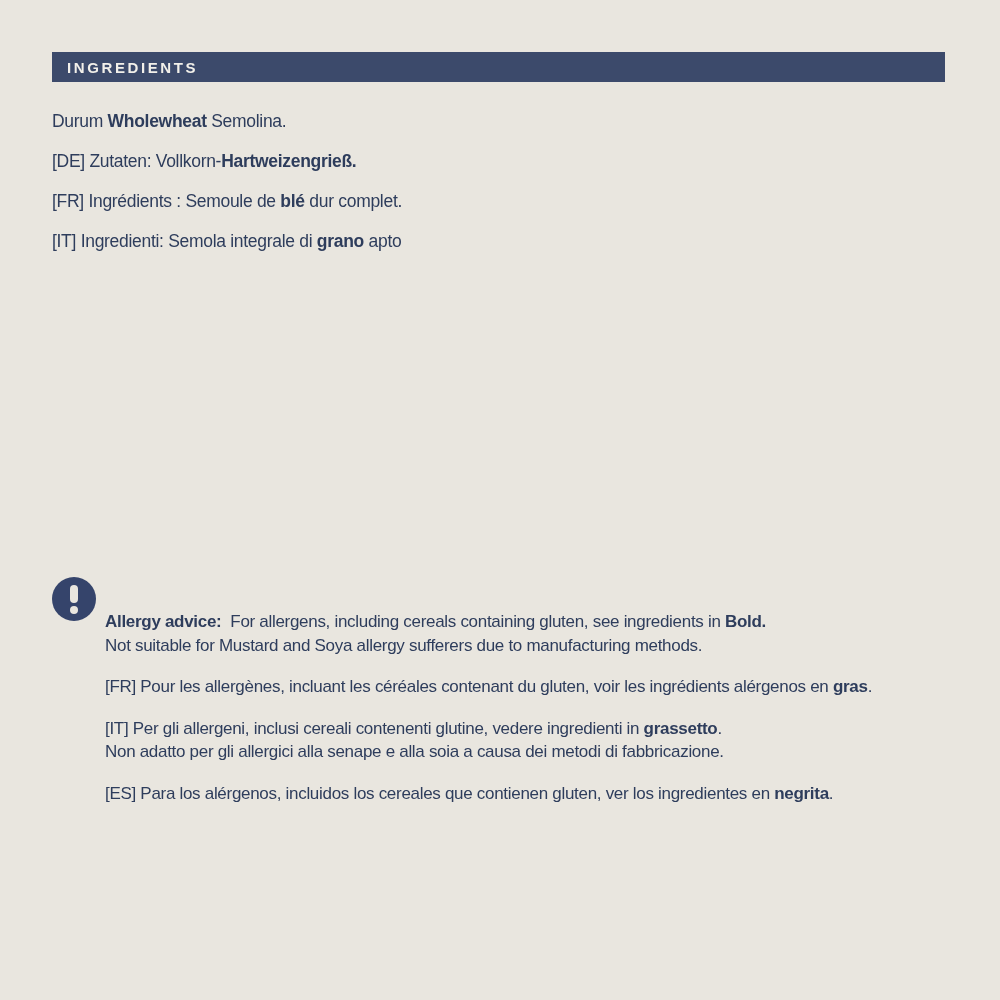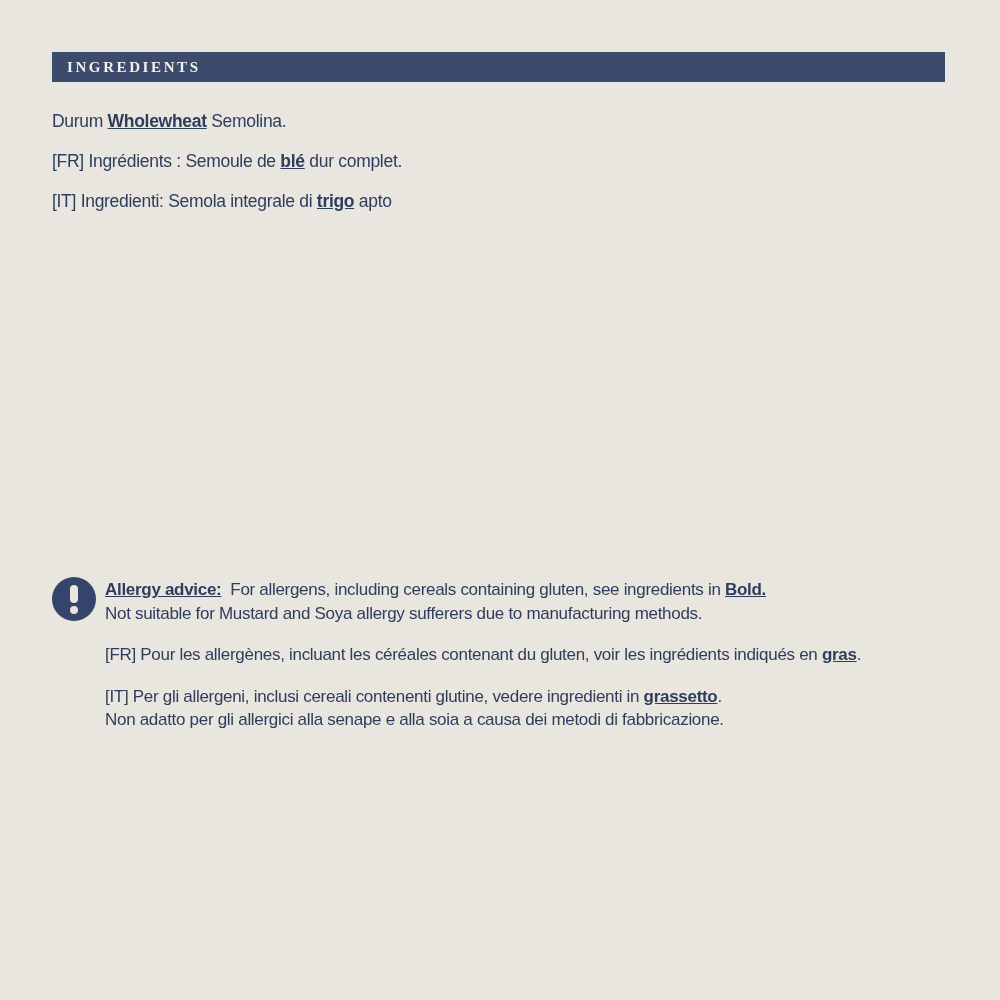--- a/index.html
+++ b/index.html
@@ -10,21 +10,21 @@
   .page {
     position: relative;
     width: 1000px; height: 1000px;
     overflow: hidden;
   }
   
   .header-bar {
     position: absolute;
     left: 52px; top: 52px;
     width: 893px; height: 30px;
-    display: flex; align-items: center; font-family: Liberation Serif, serif;
+    display: flex; align-items: center;
   }
   .header-title {
     font-size: 15px;
     font-weight: bold;
     letter-spacing: 2.6px;
     padding-left: 15px;
     margin-top: 1px;
   }
   
   .ingredients {
@@ -60,60 +60,62 @@
     margin-left: -4px;
     border-radius: 4px;
   }
   .excl-dot {
     position: absolute;
     left: 50%; bottom: 7px;
     width: 8px; height: 8px;
     margin-left: -4px;
     border-radius: 50%;
   }
-  .allergy-text { flex: 1 1 auto; padding-top: 1px; }
+  .allergy-text { flex: 1 1 auto; padding-top: 1px; margin-top: 32px; }
   .allergy-text .group { margin-bottom: 18px; }
   .allergy-text .aline {
     font-size: 17px;
     line-height: 23.5px;
     letter-spacing: -0.3px;
     white-space: pre;
   }
-  .b { font-weight: bold; text-decoration: underline; }
+  .b { font-weight: bold; }
 </style>
 </head>
 <body>
 
 <div class="page" style="background: rgb(233, 230, 223); color: rgb(46, 61, 92);">
 
   <div class="header-bar" style="background: rgb(60, 74, 107);">
     <span class="header-title" style="color: rgb(242, 240, 234);">INGREDIENTS</span>
   </div>
 
   <div class="ingredients">
       <div class="line"><span>Durum </span><span class="b">Wholewheat</span><span> Semolina.</span></div>
+      <div class="line"><span>[DE] Zutaten: Vollkorn-</span><span class="b">Hartweizengrieß.</span></div>
       <div class="line"><span>[FR] Ingrédients : Semoule de </span><span class="b">blé</span><span> dur complet.</span></div>
-      <div class="line"><span>[IT] Ingredienti: Semola integrale di </span><span class="b">trigo</span><span> apto</span></div>
+      <div class="line"><span>[IT] Ingredienti: Semola integrale di </span><span class="b">grano</span><span> apto</span></div>
     </div>
 
   <div class="allergy">
     <div class="allergy-icon" style="background: rgb(53, 68, 107);">
       <span class="excl-stem" style="background: rgb(233, 230, 223);"></span>
       <span class="excl-dot" style="background: rgb(233, 230, 223);"></span>
     </div>
     <div class="allergy-text">
         <div class="group">
           <div class="aline"><span class="b">Allergy advice:</span><span>  For allergens, including cereals containing gluten, see ingredients in </span><span class="b">Bold.</span></div>
           <div class="aline"><span>Not suitable for Mustard and Soya allergy sufferers due to manufacturing methods.</span></div>
         </div>
         <div class="group">
-          <div class="aline"><span>[FR] Pour les allergènes, incluant les céréales contenant du gluten, voir les ingrédients indiqués en </span><span class="b">gras</span><span>.</span></div>
+          <div class="aline"><span>[FR] Pour les allergènes, incluant les céréales contenant du gluten, voir les ingrédients alérgenos en </span><span class="b">gras</span><span>.</span></div>
         </div>
         <div class="group">
           <div class="aline"><span>[IT] Per gli allergeni, inclusi cereali contenenti glutine, vedere ingredienti in </span><span class="b">grassetto</span><span>.</span></div>
           <div class="aline"><span>Non adatto per gli allergici alla senape e alla soia a causa dei metodi di fabbricazione.</span></div>
         </div>
         <div class="group">
+          <div class="aline"><span>[ES] Para los alérgenos, incluidos los cereales que contienen gluten, ver los ingredientes en </span><span class="b">negrita</span><span>.</span></div>
         </div>
       </div>
   </div>
 
 </div>
 
 </body></html>

